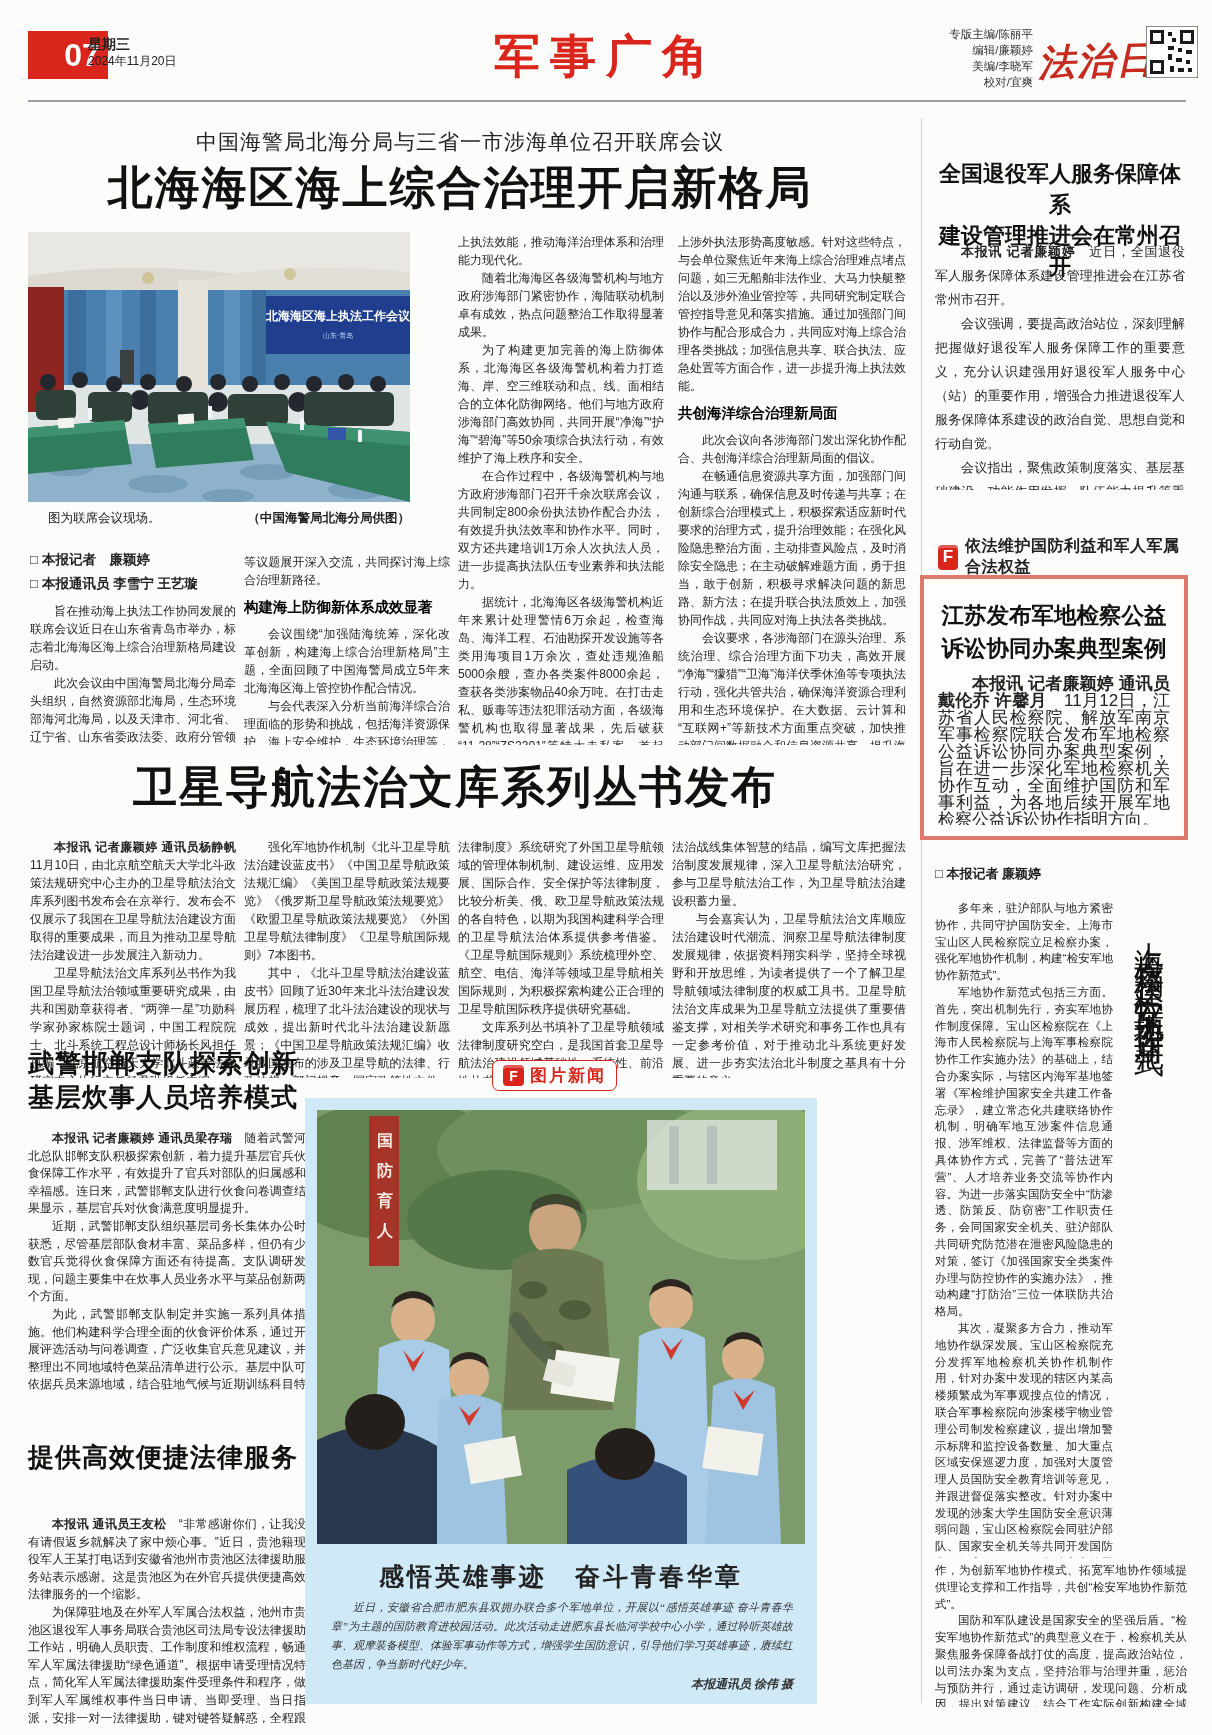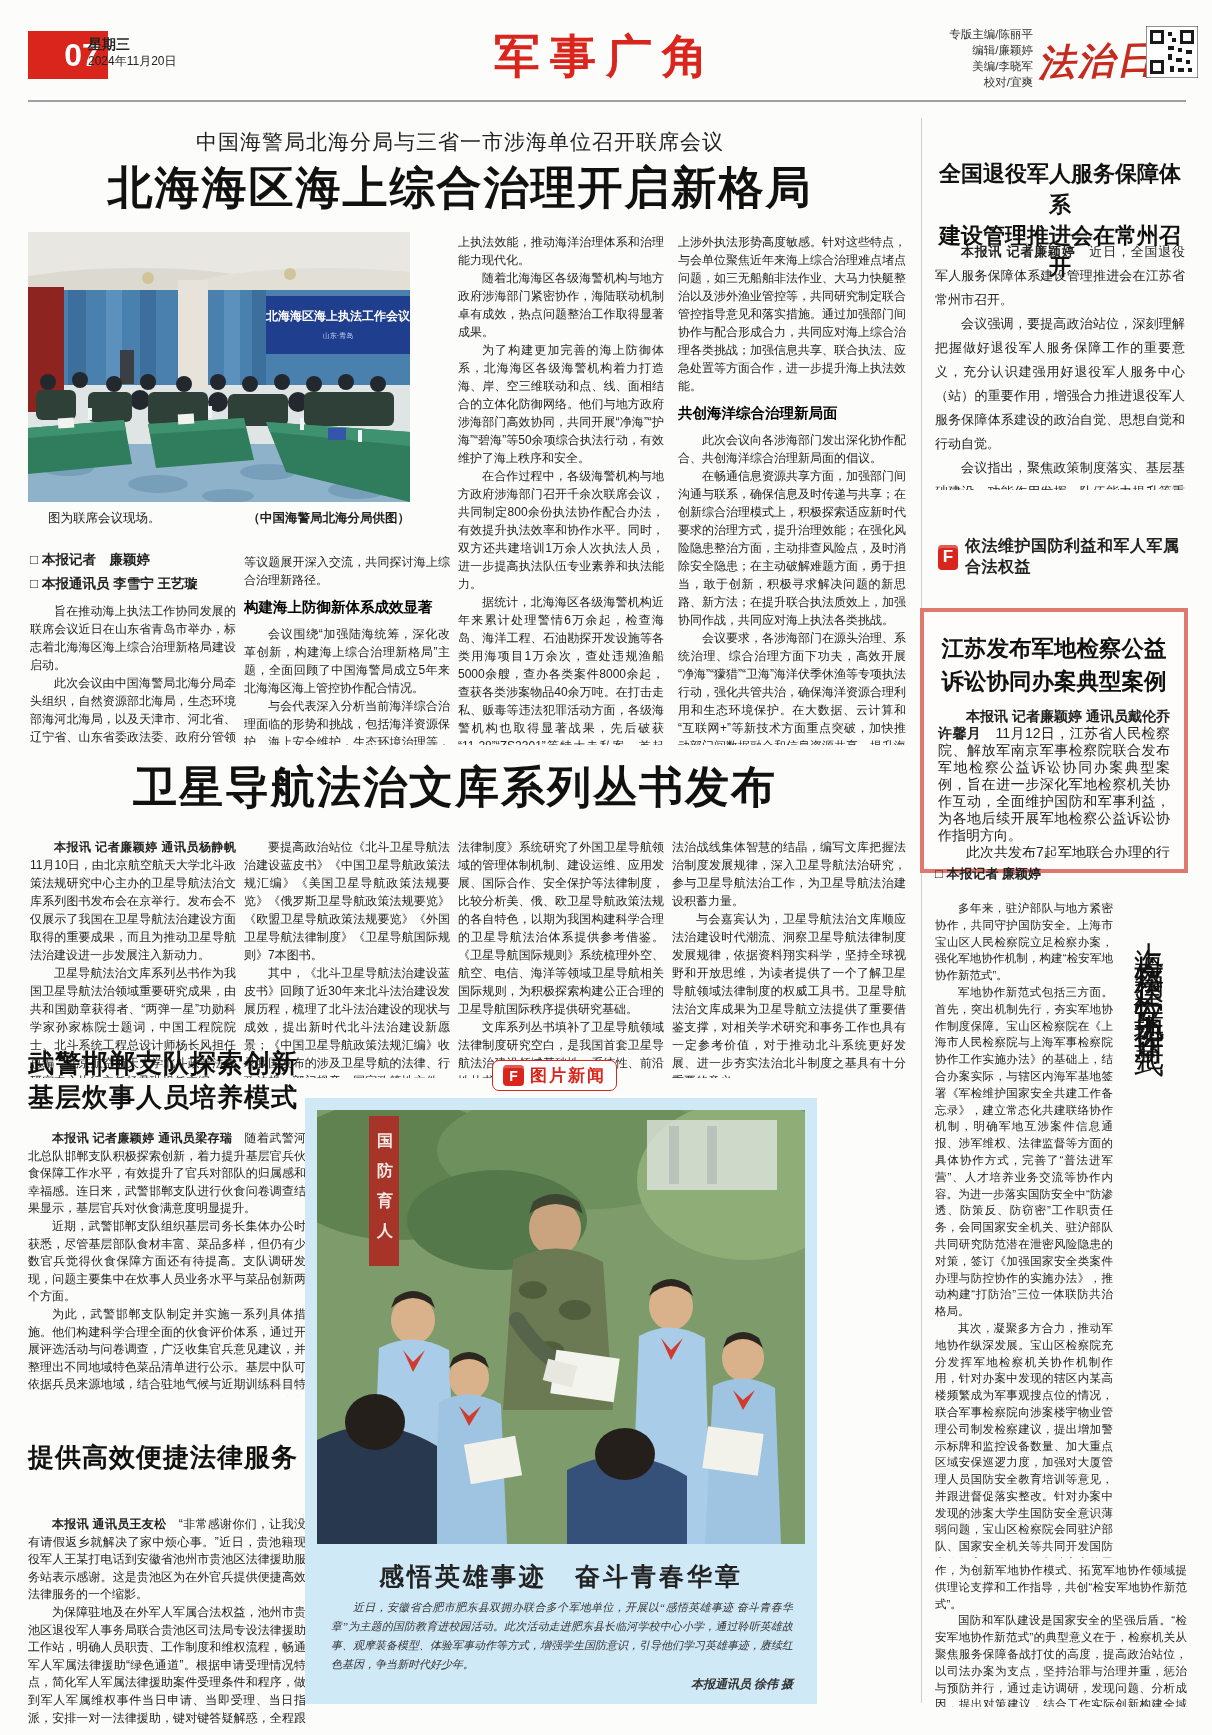--- a/index.html
+++ b/index.html
@@ -28,21 +28,21 @@
   .caption{font-family:"Liberation Serif","DejaVu Serif",serif;font-size:12.5px;color:#222;}
   
   .vrule{background:#cfcfcf;width:1px;}
   .sb-title{font-size:22px;font-weight:bold;text-align:center;line-height:31px;color:#111;}
   .sb-body{font-size:13px;line-height:24px;}
   .logo-row{display:flex;align-items:center;gap:7px;}
   .fcube{width:25px;height:25px;background:#d9251c;border-radius:4px;color:#fff;font-weight:900;
          font-size:17px;display:flex;align-items:center;justify-content:center;
          box-shadow:inset 0 3px 0 rgba(255,255,255,.25);}
   .logo-text{font-size:16px;font-weight:bold;color:#222;letter-spacing:.5px;}
-  .redbox{border:4px solid #e0796d;background:#fffdfc;padding:12px 14px;box-sizing:border-box;margin-top:33px;}
+  .redbox{border:4px solid #e0796d;background:#fffdfc;padding:12px 14px;box-sizing:border-box;}
   .redbox .rb-title{font-size:22.5px;font-weight:bold;text-align:center;line-height:33px;margin:8px 0 10px;color:#111;}
   .vert-headline{writing-mode:vertical-rl;font-size:30px;font-weight:500;letter-spacing:7px;
                  color:#111;line-height:54px;}
   
   .headline-md{font-size:26px;font-weight:bold;line-height:34px;color:#111;letter-spacing:1px;}
   
   .badge{display:inline-flex;align-items:center;gap:6px;border:1.5px solid #d9251c;border-radius:7px;
          background:#fff;padding:3px 10px;}
   .badge .txt{color:#d9251c;font-weight:bold;font-size:17px;letter-spacing:2px;}
   .bluepanel{background:#cfe9f7;}
@@ -218,21 +218,21 @@
       <p>在畅通信息资源共享方面，加强部门间沟通与联系，确保信息及时传递与共享；在创新综合治理模式上，积极探索适应新时代要求的治理方式，提升治理效能；在强化风险隐患整治方面，主动排查风险点，及时消除安全隐患；在主动破解难题方面，勇于担当，敢于创新，积极寻求解决问题的新思路、新方法；在提升联合执法质效上，加强协同作战，共同应对海上执法各类挑战。</p>
       <p>会议要求，各涉海部门在源头治理、系统治理、综合治理方面下功夫，高效开展“净海”“獴猎”“卫海”海洋伏季休渔等专项执法行动，强化共管共治，确保海洋资源合理利用和生态环境保护。在大数据、云计算和“互联网+”等新技术方面重点突破，加快推动部门间数据融合和信息资源共享，提升海洋综合治理智能化、信息化水平。</p>
     </div>
 
   <div class="abs headline-xl" style="left:60px;top:758px;width:790px;font-size:44px;">卫星导航法治文库系列丛书发布</div>
   <div class="abs bodycol" style="left:30px;top:838px;width:206px;height:240px;">
       <p><b>本报讯 记者廉颖婷 通讯员杨静帆　</b>11月10日，由北京航空航天大学北斗政策法规研究中心主办的卫星导航法治文库系列图书发布会在京举行。发布会不仅展示了我国在卫星导航法治建设方面取得的重要成果，而且为推动卫星导航法治建设进一步发展注入新动力。</p>
       <p>卫星导航法治文库系列丛书作为我国卫星导航法治领域重要研究成果，由共和国勋章获得者、“两弹一星”功勋科学家孙家栋院士题词，中国工程院院士、北斗系统工程总设计师杨长风担任总编，北京航空航天大学北斗政策法规研究中心执行主任杨君琳担任主编。</p>
     </div>
   <div class="abs bodycol" style="left:244px;top:838px;width:206px;height:240px;">
-      <p>要提高政治站位《北斗卫星导航法治建设蓝皮书》《中国卫星导航政策法规汇编》《美国卫星导航政策法规要览》《俄罗斯卫星导航政策法规要览》《欧盟卫星导航政策法规要览》《外国卫星导航法律制度》《卫星导航国际规则》7本图书。</p>
+      <p>强化军地协作机制《北斗卫星导航法治建设蓝皮书》《中国卫星导航政策法规汇编》《美国卫星导航政策法规要览》《俄罗斯卫星导航政策法规要览》《欧盟卫星导航政策法规要览》《外国卫星导航法律制度》《卫星导航国际规则》7本图书。</p>
       <p>其中，《北斗卫星导航法治建设蓝皮书》回顾了近30年来北斗法治建设发展历程，梳理了北斗法治建设的现状与成效，提出新时代北斗法治建设新愿景；《中国卫星导航政策法规汇编》收录我国发布的涉及卫星导航的法律、行政法规、部门规章、国家政策性文件、部门政策性文件、地方性法规、地方规章、地方政策性文件等共一千余件；《外国卫星导航</p>
     </div>
   <div class="abs bodycol" style="left:458px;top:838px;width:206px;height:240px;">
       <p class="cont">法律制度》系统研究了外国卫星导航领域的管理体制机制、建设运维、应用发展、国际合作、安全保护等法律制度，比较分析美、俄、欧卫星导航政策法规的各自特色，以期为我国构建科学合理的卫星导航法治体系提供参考借鉴。《卫星导航国际规则》系统梳理外空、航空、电信、海洋等领域卫星导航相关国际规则，为积极探索构建公正合理的卫星导航国际秩序提供研究基础。</p>
       <p>文库系列丛书填补了卫星导航领域法律制度研究空白，是我国首套卫星导航法治建设领域基础性、系统性、前沿性丛书。</p>
     </div>
   <div class="abs bodycol" style="left:672px;top:838px;width:234px;height:240px;">
       <p class="cont">法治战线集体智慧的结晶，编写文库把握法治制度发展规律，深入卫星导航法治研究，参与卫星导航法治工作，为卫星导航法治建设积蓄力量。</p>
       <p>与会嘉宾认为，卫星导航法治文库顺应法治建设时代潮流、洞察卫星导航法律制度发展规律，依据资料翔实科学，坚持全球视野和开放思维，为读者提供了一个了解卫星导航领域法律制度的权威工具书。卫星导航法治文库成果为卫星导航立法提供了重要借鉴支撑，对相关学术研究和事务工作也具有一定参考价值，对于推动北斗系统更好发展、进一步夯实法治北斗制度之基具有十分重要的意义。</p>
     </div>
@@ -251,21 +251,21 @@
   <div class="abs logo-row" style="left:938px;top:536px;width:250px;">
     <div class="fcube">F</div>
     <div class="logo-text">依法维护国防利益和军人军属合法权益</div>
   </div>
 
   <div class="abs redbox" style="left:920px;top:575px;width:268px;height:265px;">
     <div class="rb-title">
       <div>江苏发布军地检察公益</div>
       <div>诉讼协同办案典型案例</div>
     </div>
-    <div class="bodycol" style="height:150px;font-size:14px;line-height:17px;">
+    <div class="bodycol" style="height:150px;font-size:17px;line-height:17px;">
         <p><b>本报讯 记者廉颖婷 通讯员戴伦乔 许馨月　</b>11月12日，江苏省人民检察院、解放军南京军事检察院联合发布军地检察公益诉讼协同办案典型案例，旨在进一步深化军地检察机关协作互动，全面维护国防和军事利益，为各地后续开展军地检察公益诉讼协作指明方向。</p>
         <p>此次共发布7起军地联合办理的行政公益诉讼典型案例，分别为新丰车站抗日战斗旧址保护、某部队军事专用线外部环境安全隐患整治、军事秘密保护、军用电磁环境保护、某军用地下输油管道安全保护、加强人防工程管理和整治违法设置涉军店招标牌，体现了江苏省军地检察机关深化检察协作，形成共同维护国防和军事利益合力。</p>
       </div>
   </div>
 
   <div class="abs byline" style="left:935px;top:862px;font-size:13px;">□ 本报记者 廉颖婷</div>
   <div class="abs bodycol" style="left:935px;top:900px;width:178px;height:658px;font-size:11.5px;line-height:16.8px;">
       <p>多年来，驻沪部队与地方紧密协作，共同守护国防安全。上海市宝山区人民检察院立足检察办案，强化军地协作机制，构建“检安军地协作新范式”。</p>
       <p>军地协作新范式包括三方面。首先，突出机制先行，夯实军地协作制度保障。宝山区检察院在《上海市人民检察院与上海军事检察院协作工作实施办法》的基础上，结合办案实际，与辖区内海军基地签署《军检维护国家安全共建工作备忘录》，建立常态化共建联络协作机制，明确军地互涉案件信息通报、涉军维权、法律监督等方面的具体协作方式，完善了“普法进军营”、人才培养业务交流等协作内容。为进一步落实国防安全中“防渗透、防策反、防窃密”工作职责任务，会同国家安全机关、驻沪部队共同研究防范潜在泄密风险隐患的对策，签订《加强国家安全类案件办理与防控协作的实施办法》，推动构建“打防治”三位一体联防共治格局。</p>
       <p>其次，凝聚多方合力，推动军地协作纵深发展。宝山区检察院充分发挥军地检察机关协作机制作用，针对办案中发现的辖区内某高楼频繁成为军事观搜点位的情况，联合军事检察院向涉案楼宇物业管理公司制发检察建议，提出增加警示标牌和监控设备数量、加大重点区域安保巡逻力度，加强对大厦管理人员国防安全教育培训等意见，并跟进督促落实整改。针对办案中发现的涉案大学生国防安全意识薄弱问题，宝山区检察院会同驻沪部队、国家安全机关等共同开发国防安全教育课件，已纳入涉案高校思政教育必修课程，受到高校师生认可。</p>

